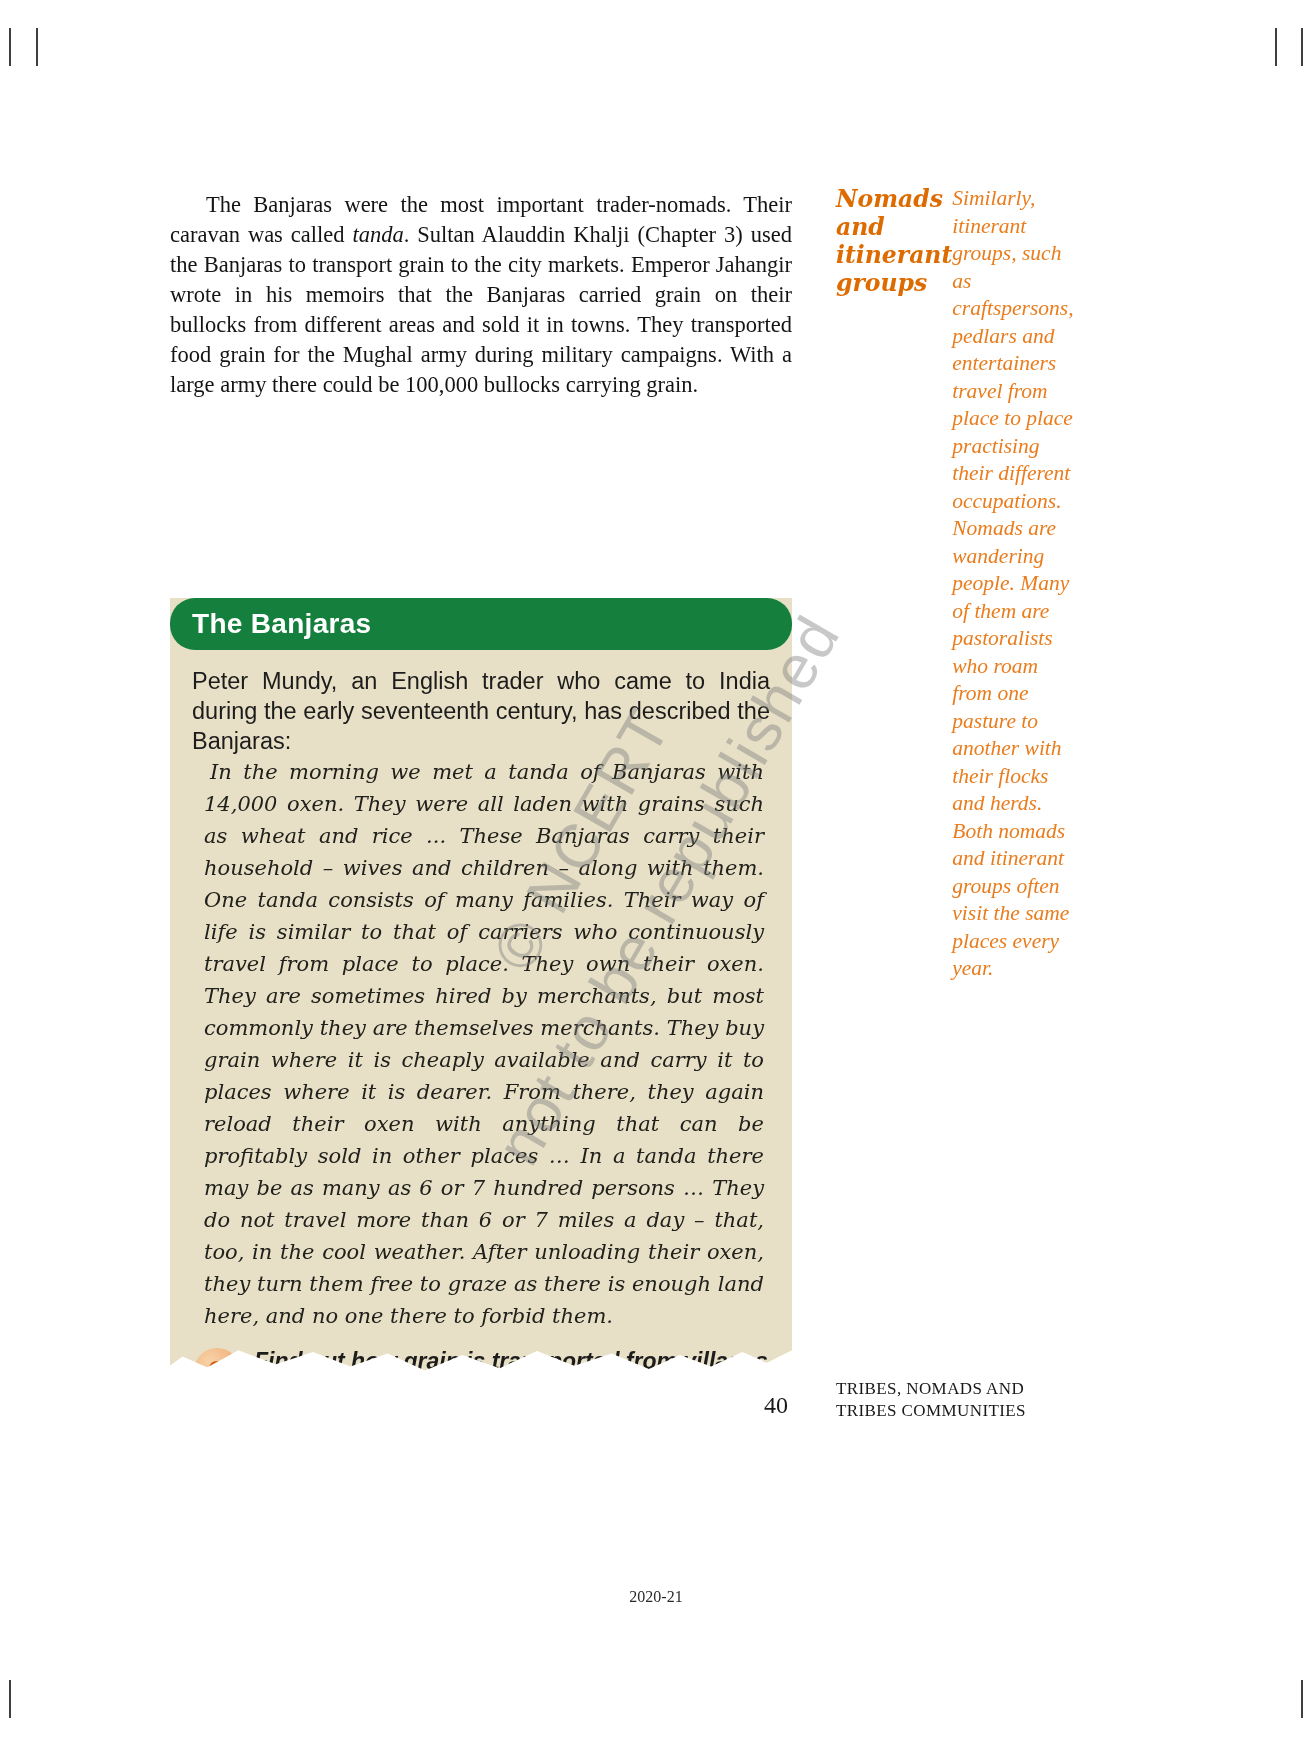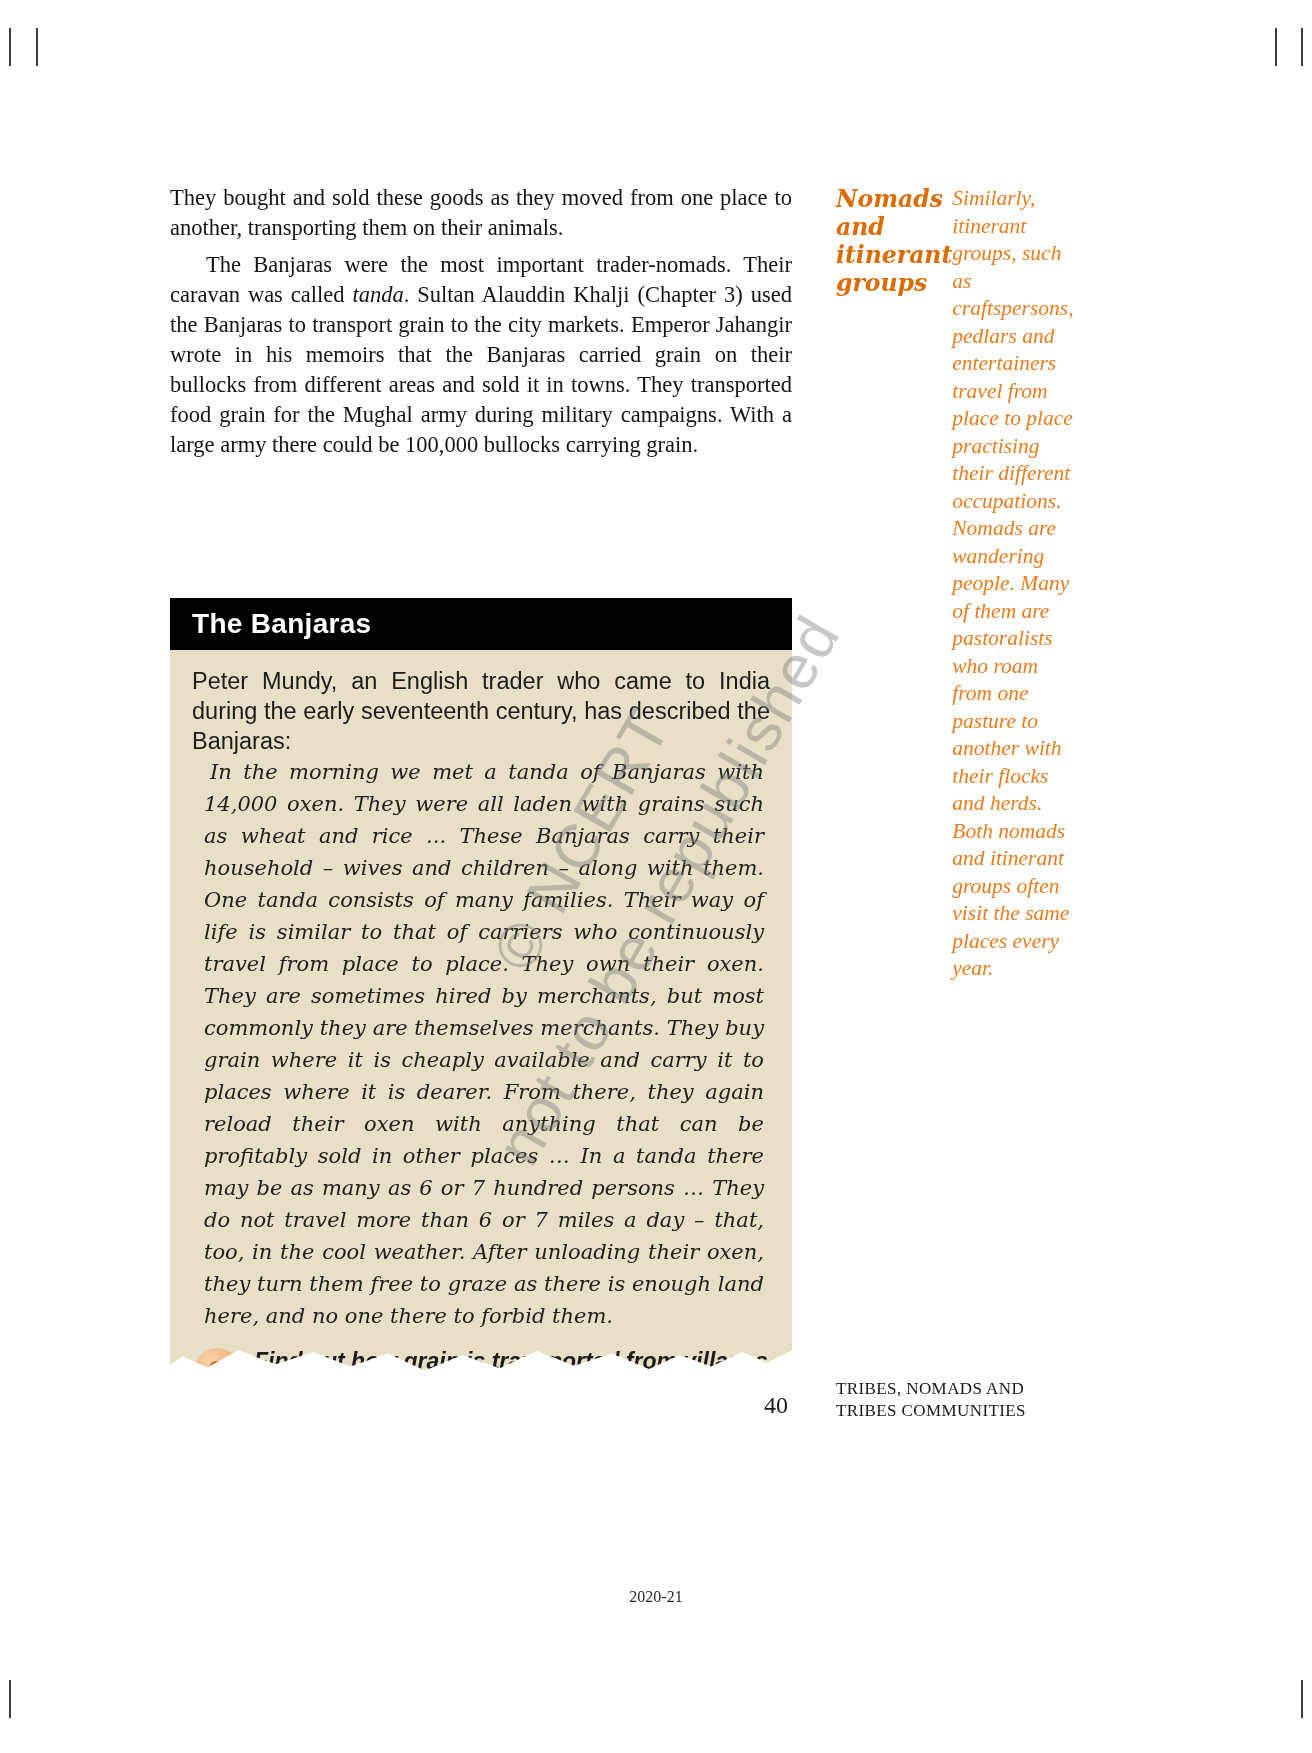--- a/index.html
+++ b/index.html
@@ -22,22 +22,23 @@
   
   .banjaras-box {
     position:absolute; left:170px; top:598px; width:622px; height:774px;
     background:#e8e0c6; z-index:1;
     clip-path: polygon(0 0, 100% 0, 100% 97.2%, 96% 98.8%, 92% 97.4%, 87% 99.3%,
       82% 97.8%, 77% 99.6%, 71% 97.6%, 65% 99.2%, 59% 97.3%, 53% 99.5%,
       47% 97.8%, 41% 99.8%, 35% 97.6%, 29% 99.3%, 23% 97.4%, 17% 99.0%,
       11% 97.2%, 6% 99.4%, 2% 98.0%, 0 99.2%);
   }
   .box-header {
-    background:#000000; height:52px; display:flex; align-items:center;
+    background:#15803d; height:52px; display:flex; align-items:center;
     padding-left:22px;
+    border-radius:25px;
   }
   .box-header .box-title {
     color:#ffffff; font-family:"Liberation Sans", sans-serif;
     font-weight:bold; font-size:28px; letter-spacing:0.3px;
   }
   .box-body { padding:16px 22px 0 22px; }
   .box-intro {
     font-family:"Liberation Sans", sans-serif; font-size:23.5px;
     line-height:30px; text-align:justify; color:#1c1c1c;
   }
@@ -108,21 +109,20 @@
 <body>
 
 <div class="cropmark v" style="left:9px; top:28px;"></div>
 <div class="cropmark v" style="left:36px; top:28px;"></div>
 <div class="cropmark v" style="left:1275px; top:28px;"></div>
 <div class="cropmark v" style="left:1301px; top:28px;"></div>
 <div class="cropmark v" style="left:9px; top:1680px;"></div>
 <div class="cropmark v" style="left:1301px; top:1680px;"></div>
 
 <div class="main-col">
-  <p>They bought and sold these goods as they moved from one place to another, transporting them on their animals.</p>
   <p class="para2"><span>The Banjaras were the most important trader-nomads. Their caravan was called </span><span class="italic">tanda</span><span>. Sultan Alauddin Khalji (Chapter 3) used the Banjaras to transport grain to the city markets. Emperor Jahangir wrote in his memoirs that the Banjaras carried grain on their bullocks from different areas and sold it in towns. They transported food grain for the Mughal army during military campaigns. With a large army there could be 100,000 bullocks carrying grain.</span></p>
 </div>
 
 <div class="banjaras-box">
   <div class="box-header">
     <span class="box-title">The Banjaras</span>
   </div>
   <div class="box-body">
     <p class="box-intro">Peter Mundy, an English trader who came to India during the early seventeenth century, has described the Banjaras:</p>
     <p class="box-quote">In the morning we met a tanda of Banjaras with 14,000 oxen. They were all laden with grains such as wheat and rice ... These Banjaras carry their household – wives and children – along with them. One tanda consists of many families. Their way of life is similar to that of carriers who continuously travel from place to place. They own their oxen. They are sometimes hired by merchants, but most commonly they are themselves merchants. They buy grain where it is cheaply available and carry it to places where it is dearer. From there, they again reload their oxen with anything that can be profitably sold in other places … In a tanda there may be as many as 6 or 7 hundred persons … They do not travel more than 6 or 7 miles a day – that, too, in the cool weather. After unloading their oxen, they turn them free to graze as there is enough land here, and no one there to forbid them.</p>

